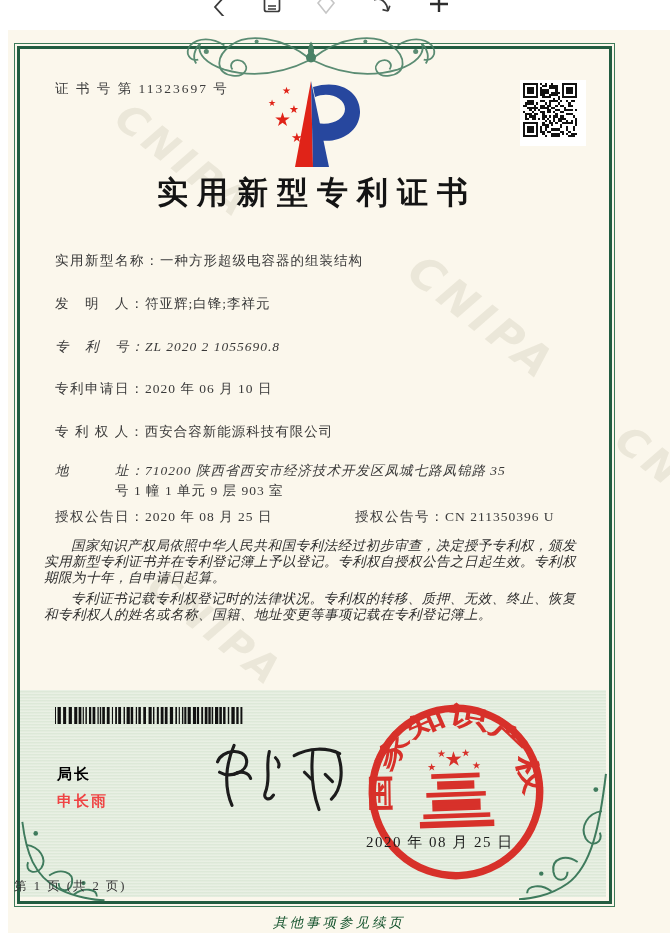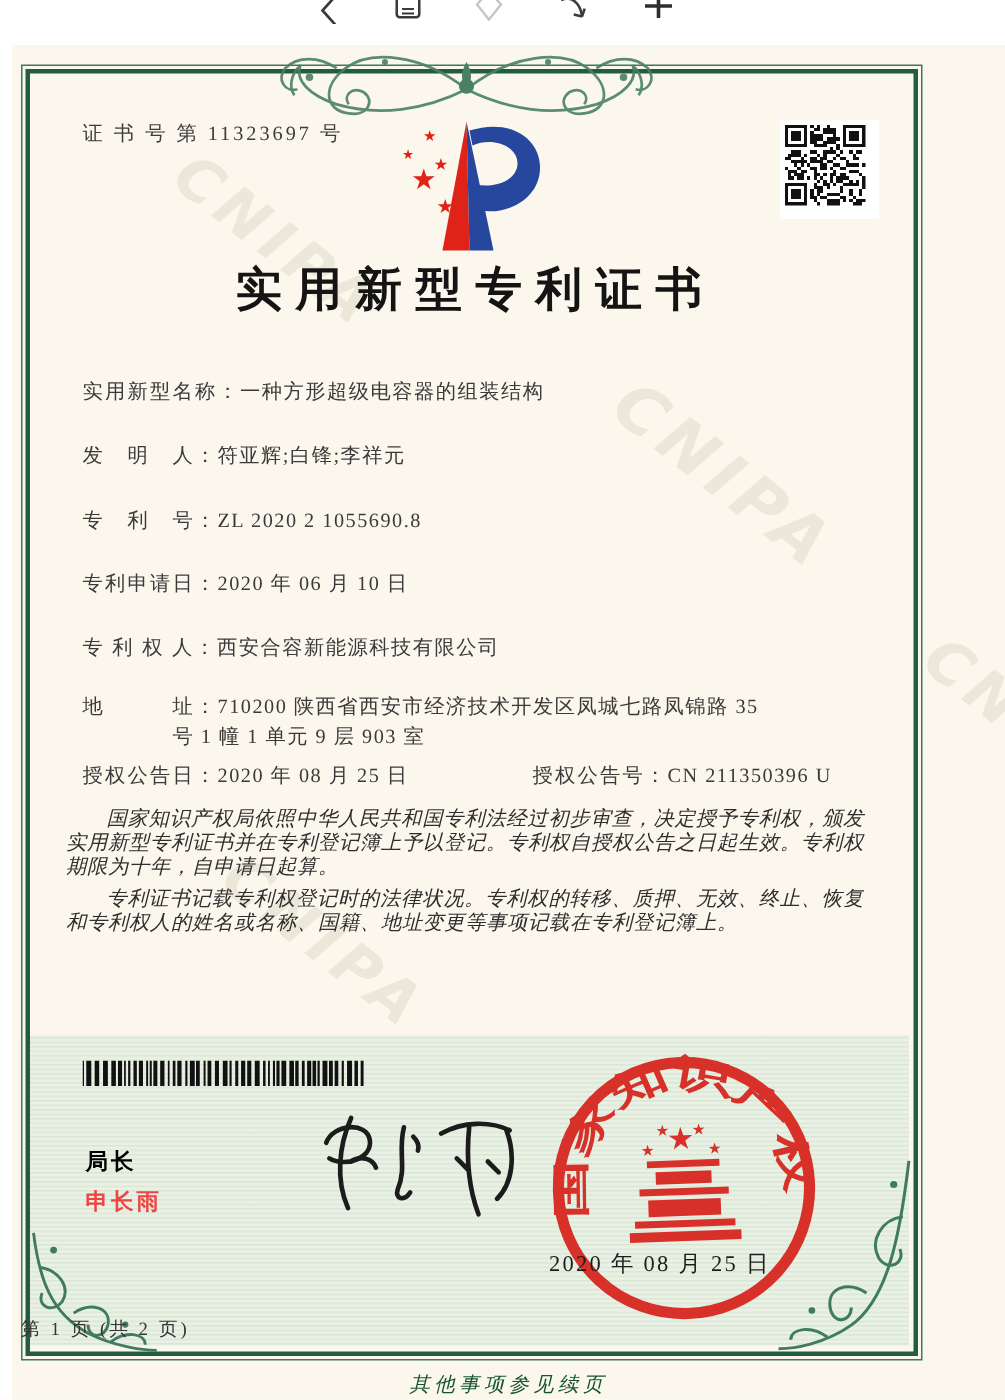--- a/index.html
+++ b/index.html
@@ -47,24 +47,24 @@
   .qr{position:absolute;left:512px;top:50px;width:60px;height:60px;background:#fff;padding:3px;}
   .qr svg{display:block;width:54px;height:54px;shape-rendering:crispEdges;}
   .title{
     position:absolute;left:6px;top:142px;width:597px;text-align:center;
     font-size:31px;font-weight:bold;color:#141414;letter-spacing:9px;text-indent:9px;
   }
   .row{position:absolute;left:47px;font-size:13.5px;color:#3a3a3a;letter-spacing:1px;white-space:nowrap;}
   .row .lab{letter-spacing:1.5px;}
   .r-name{top:222px;}
   .r-inv{top:265px;}
-  .r-pno{top:308px;}
+  .r-pno{top:308px;font-style:italic;}
   .r-fil{top:350px;}
   .r-pat{top:393px;}
-  .r-addr1{top:432px;}
+  .r-addr1{top:432px;font-style:italic;}
   .r-addr2{top:452px;left:107px;}
   .r-grant{top:478px;}
   .grant-no{position:absolute;left:300px;top:0;}
   .bodytext{
     position:absolute;left:36px;top:508px;width:532px;z-index:5;
     font-size:13.5px;line-height:16px;color:#2e2e2e;font-style:italic;letter-spacing:0.5px;
   }
   .bodytext p{margin:0 0 5px 0;text-indent:2em;text-align:justify;}
   .barcode{position:absolute;left:47px;top:677px;width:188px;height:17px;z-index:6;}
   .sig-title{position:absolute;left:49px;top:735px;font-size:15px;font-weight:600;

